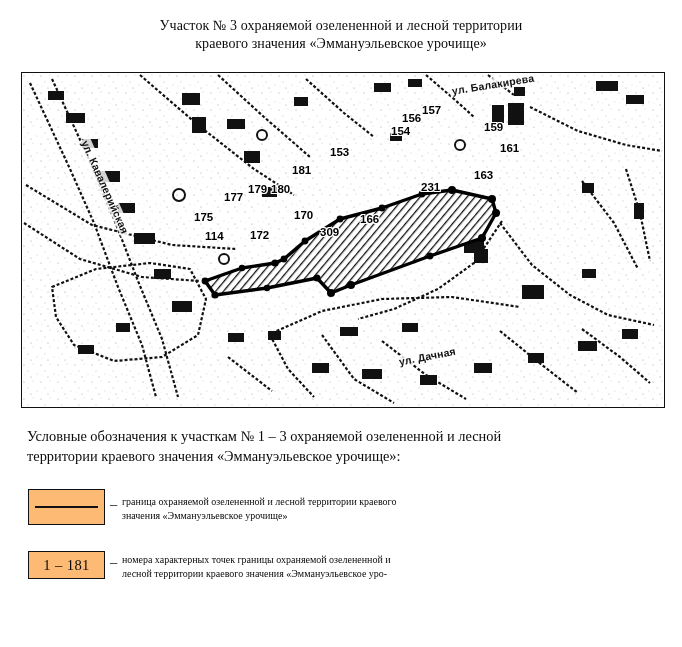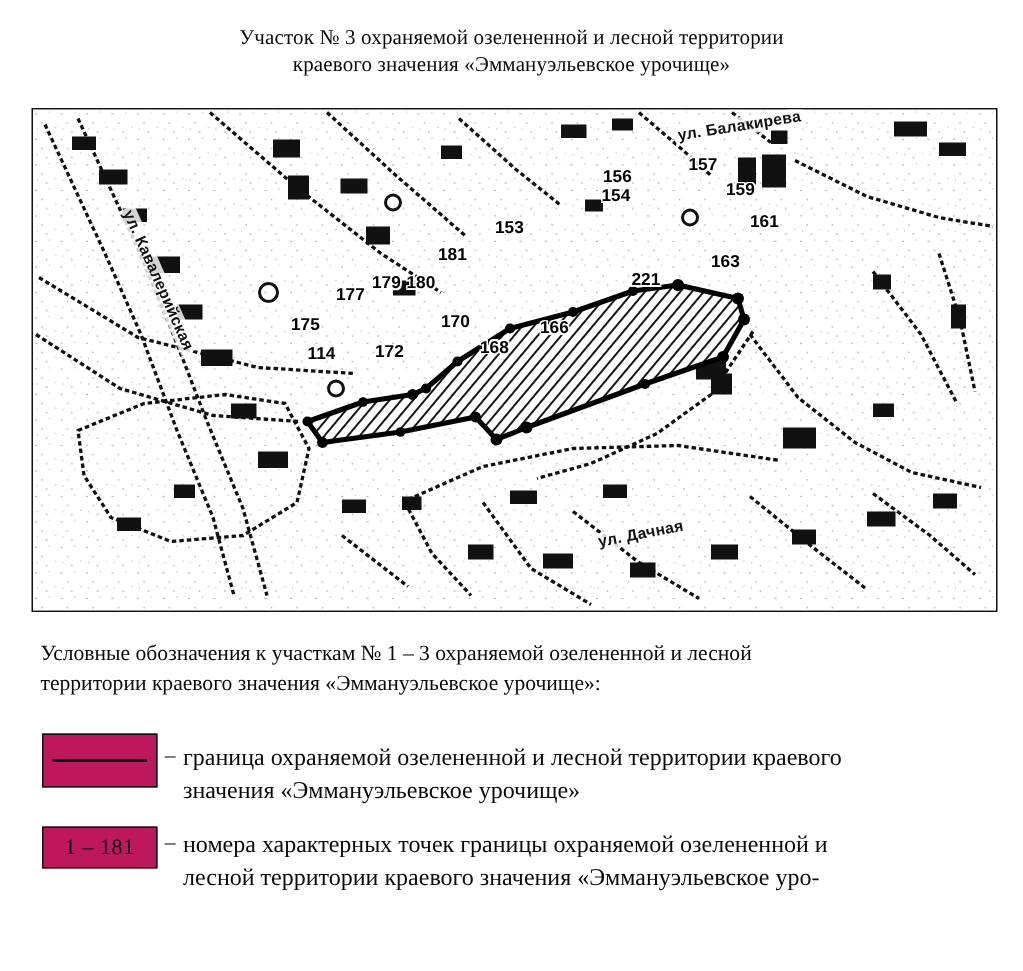--- a/index.html
+++ b/index.html
@@ -89,21 +89,21 @@
     display: flex;
     align-items: flex-start;
   }
   .legend-row-1 { left: 28px; top: 489px; width: 632px; }
   .legend-row-2 { left: 28px; top: 551px; width: 632px; }
 
   .swatch {
     flex: 0 0 auto;
     box-sizing: border-box;
     border: 1.6px solid #111;
-    background: #be185d;
+    background: #fdba74;
     position: relative;
   }
   .swatch-line {
     width: 77px;
     height: 36px;
   }
   .swatch-line::after {
     content: "";
     position: absolute;
     left: 6px;
@@ -128,21 +128,21 @@
     width: 17px;
     text-align: center;
     font-size: 14.4px;
     line-height: 1.38;
     padding-top: 6px;
   }
   .legend-row-2 .legend-dash { padding-top: 2px; }
 
   .legend-text {
     flex: 1 1 auto;
-    font-size: 16px;
+    font-size: 10px;
     line-height: 1.38;
     text-align: justify;
     text-justify: inter-word;
     padding-top: 6px;
   }
   .legend-row-2 .legend-text { padding-top: 2px; }
   .legend-text .ln { display: block; }
   .legend-row-1 .legend-text .ln:nth-child(1) { text-align: justify; }
   .legend-row-1 .legend-text .ln:nth-child(2) { text-align: left; }
   .legend-row-2 .legend-text .ln:nth-child(3) { text-align: left; }
@@ -279,29 +279,29 @@
         <circle cx="400" cy="121" r="3.4"></circle>
       </g>
     </svg>
   </div>
 
   <div class="street-label street-balakireva">ул. Балакирева</div>
   <div class="street-label street-dachnaya">ул. Дачная</div>
   <div class="street-label street-kavaler">ул. Кавалерийская</div>
 
   <div class="pt-label" style="left:308px; top:73px;">153</div>
-  <div class="pt-label" style="left:338px; top:52px;padding-left:41px;">154</div>
+  <div class="pt-label" style="left:328px; top:52px;padding-left:41px;">154</div>
   <div class="pt-label" style="left:380px; top:39px;">156</div>
-  <div class="pt-label" style="left:437px; top:31px;">157</div>
+  <div class="pt-label" style="left:400px; top:31px;">157</div>
   <div class="pt-label" style="left:462px; top:48px;">159</div>
   <div class="pt-label" style="left:478px; top:69px;">161</div>
   <div class="pt-label" style="left:452px; top:96px;">163</div>
-  <div class="pt-label" style="left:399px; top:108px;">221</div>
+  <div class="pt-label" style="left:399px; top:108px;">231</div>
   <div class="pt-label" style="left:338px; top:140px;">166</div>
-  <div class="pt-label" style="left:298px; top:153px;">168</div>
+  <div class="pt-label" style="left:298px; top:153px;">309</div>
   <div class="pt-label" style="left:272px; top:136px;">170</div>
   <div class="pt-label" style="left:228px; top:156px;">172</div>
   <div class="pt-label" style="left:183px; top:157px;">114</div>
   <div class="pt-label" style="left:172px; top:138px;">175</div>
   <div class="pt-label" style="left:202px; top:118px;">177</div>
   <div class="pt-label" style="left:226px; top:110px;">179</div>
   <div class="pt-label" style="left:249px; top:110px;">180</div>
   <div class="pt-label" style="left:270px; top:91px;">181</div>
 </div>
 

